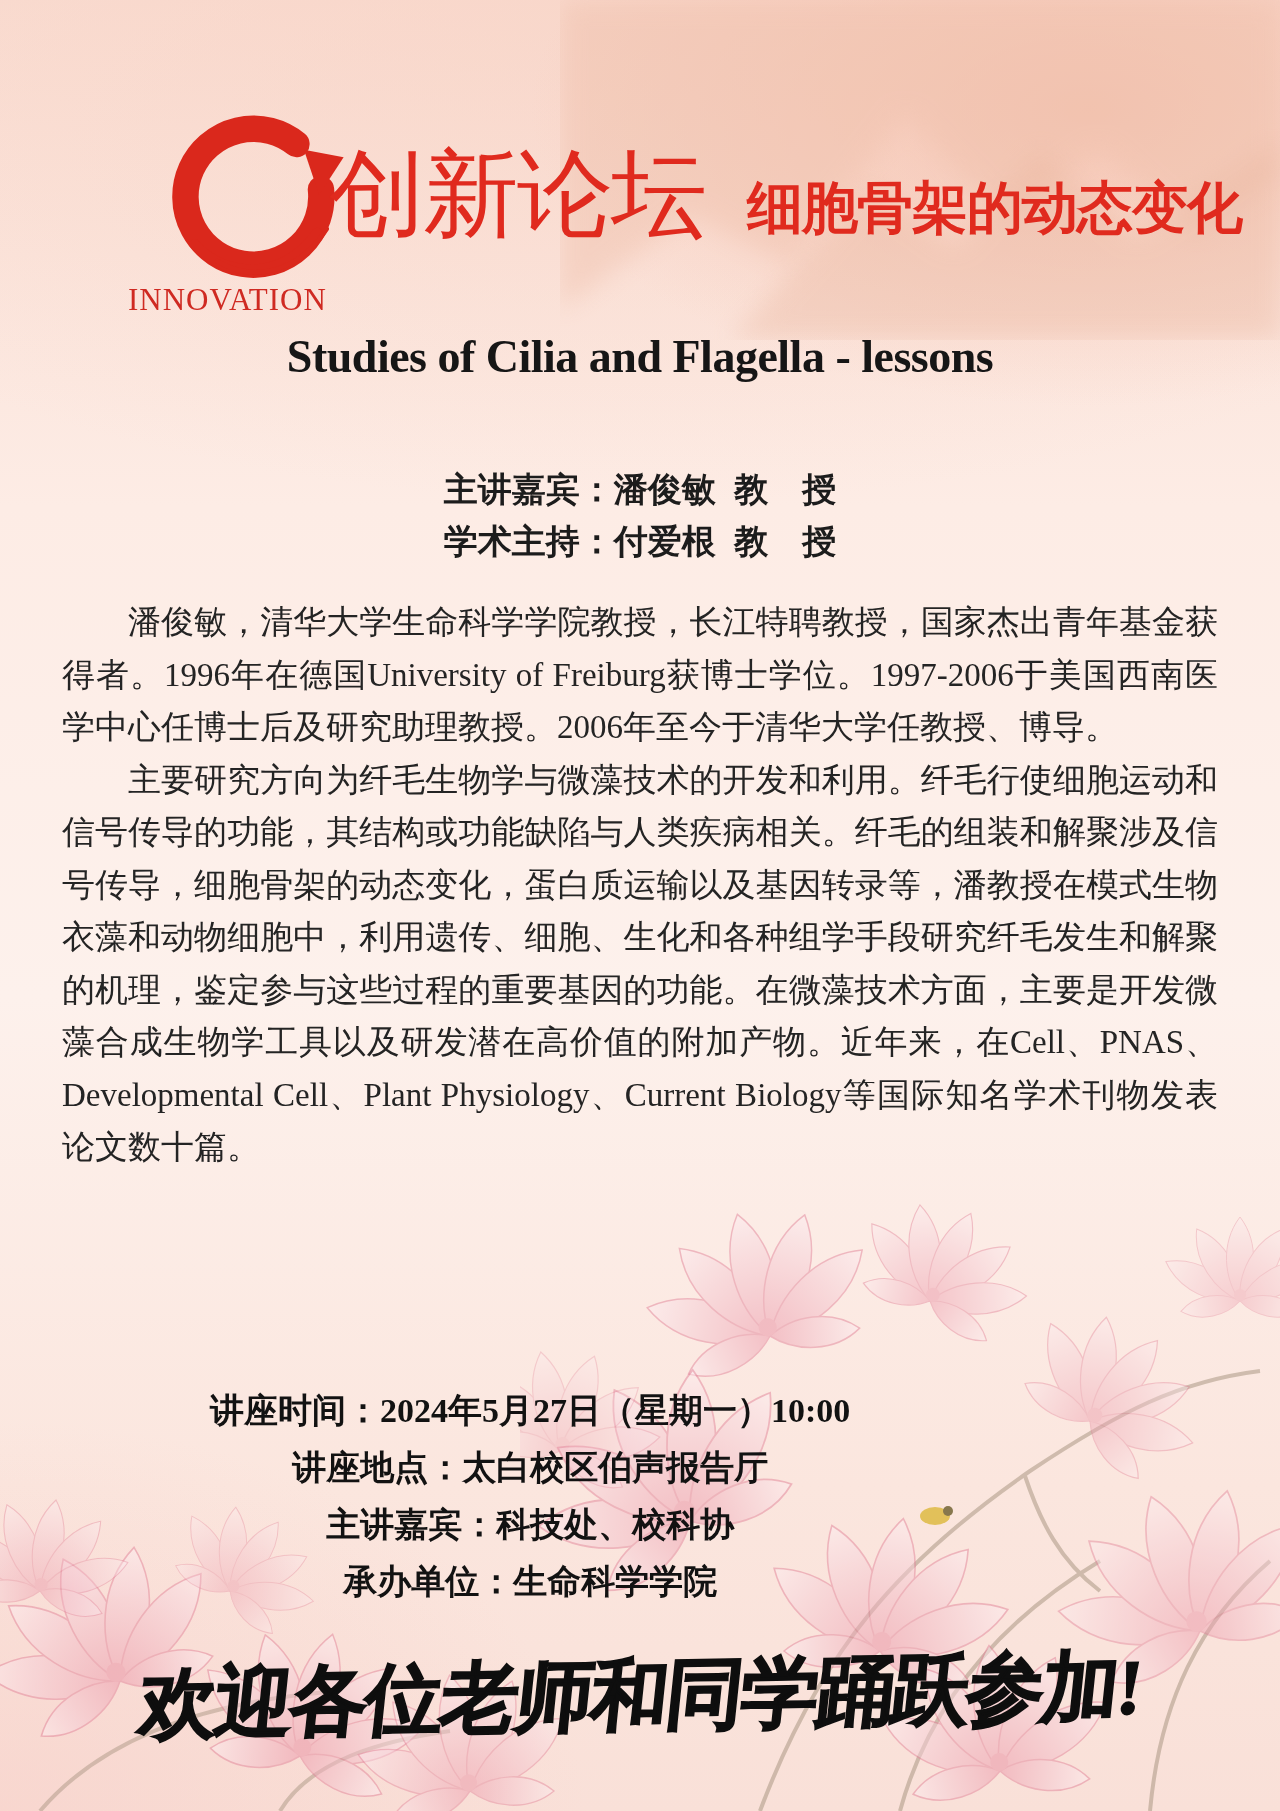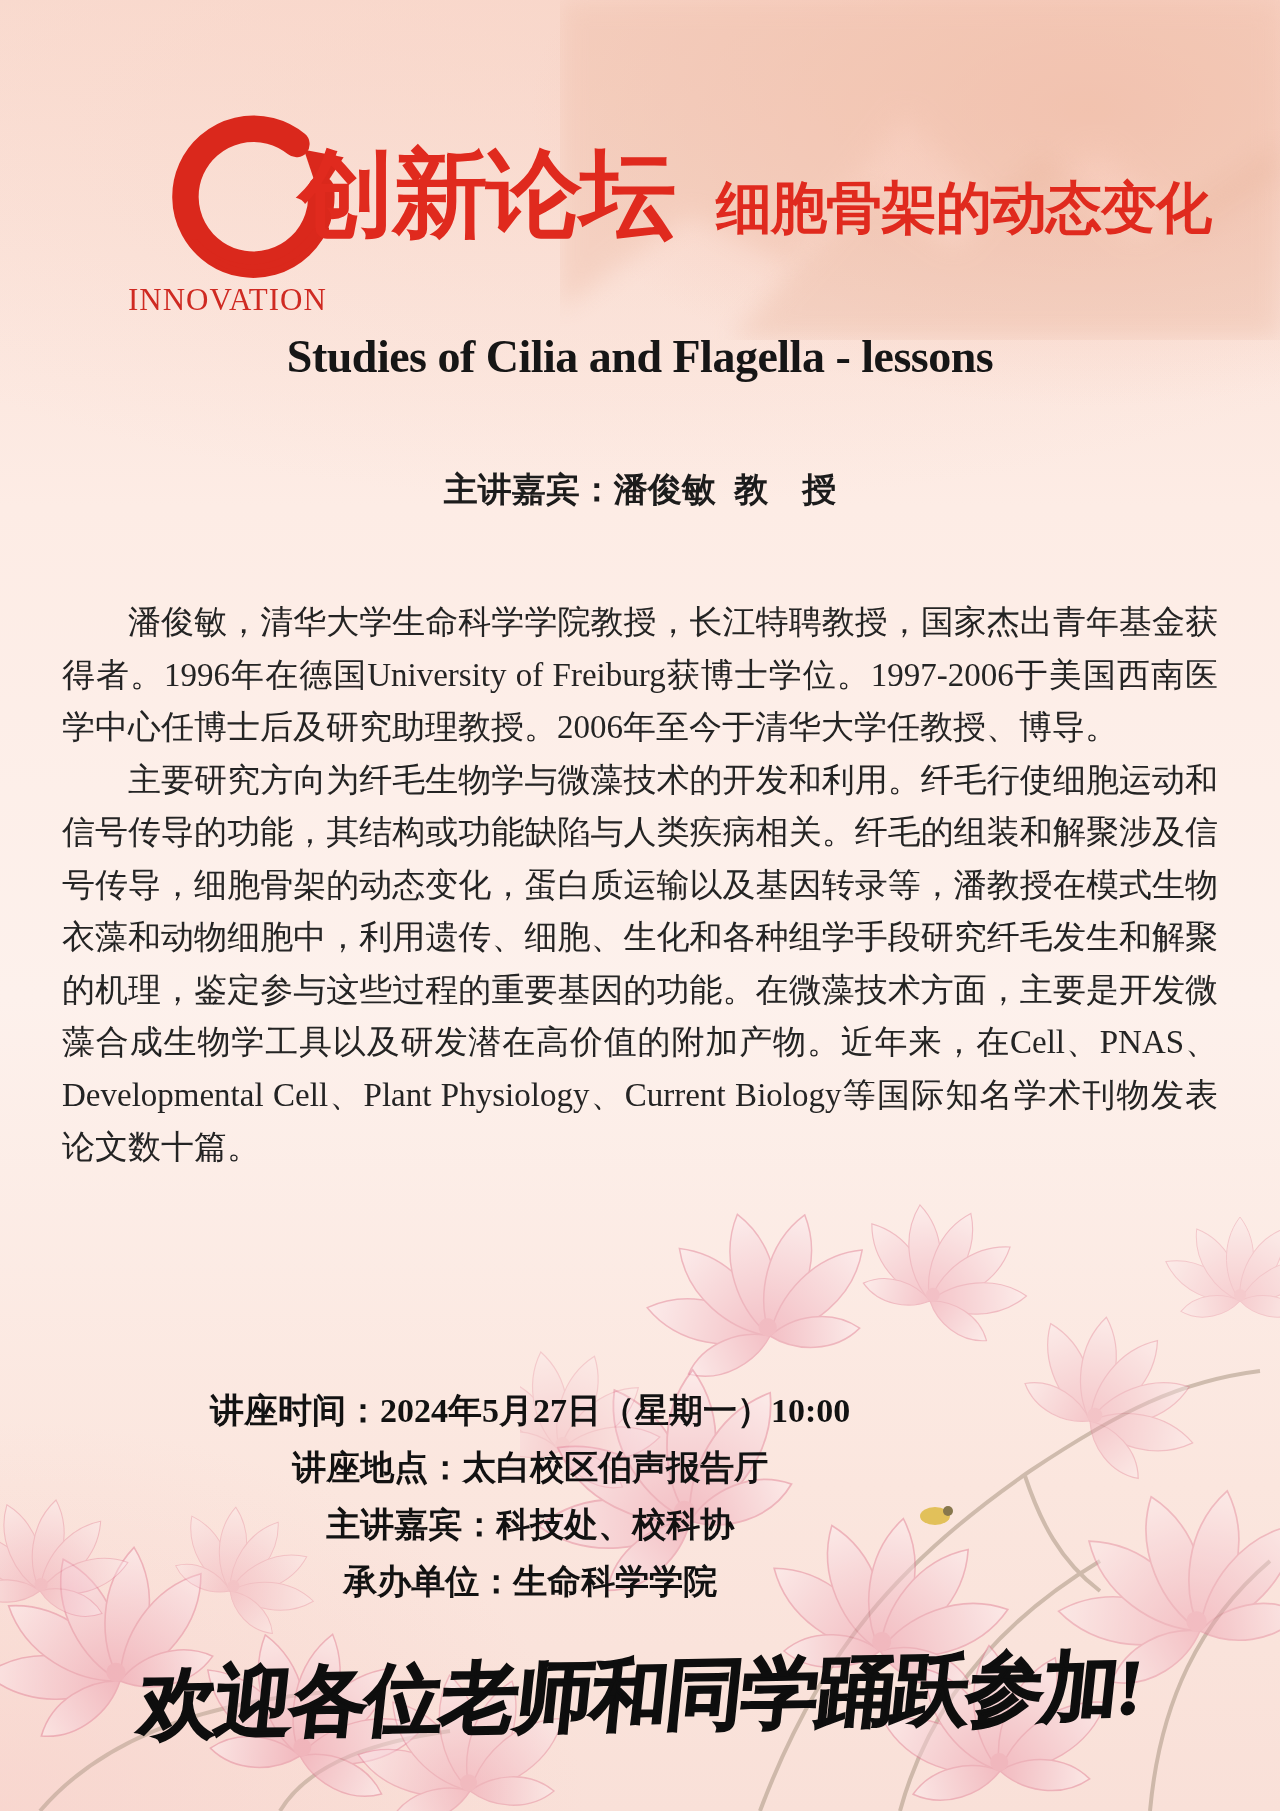--- a/index.html
+++ b/index.html
@@ -27,22 +27,23 @@
     margin-top:2px;
     font-family:"Liberation Serif","DejaVu Serif",serif;
     font-size:31px;letter-spacing:1px;color:#cf2a22;font-weight:400;
   }
   .forum-row{
     position:absolute;left:298px;top:146px;
     display:flex;align-items:flex-end;white-space:nowrap;
   }
   .forum-name{
     font-family:"Liberation Sans","DejaVu Sans",sans-serif;
-    font-size:96px;line-height:1;font-weight:700;color:#e02a1e;
+    font-size:96px;line-height:1;font-weight:400;color:#e02a1e;
     letter-spacing:-2px;
+    margin-left:31px;
   }
   .lecture-no{
     font-family:"Liberation Sans","DejaVu Sans",sans-serif;
     font-size:56px;line-height:1;font-weight:700;color:#e02a1e;
     margin-left:42px;margin-bottom:6px;letter-spacing:-1px;
   }
 
   
   .page-title{
     position:absolute;top:330px;left:0;width:100%;
@@ -166,20 +167,23 @@
   </div>
 
   <div class="page-title">
     <div>Studies of Cilia and Flagella - lessons</div>
   </div>
 
   <div class="speakers">
     <div>
       <span>主讲嘉宾：</span><span class="speaker-name">潘俊敏</span><span>教　授</span>
     </div>
+    <div>
+      <span>学术主持：</span><span class="speaker-name">付爱根</span><span>教　授</span>
+    </div>
   </div>
 
   <div class="bio">
     <p>潘俊敏，清华大学生命科学学院教授，长江特聘教授，国家杰出青年基金获得者。1996年在德国University of Freiburg获博士学位。1997-2006于美国西南医学中心任博士后及研究助理教授。2006年至今于清华大学任教授、博导。</p>
     <p>主要研究方向为纤毛生物学与微藻技术的开发和利用。纤毛行使细胞运动和信号传导的功能，其结构或功能缺陷与人类疾病相关。纤毛的组装和解聚涉及信号传导，细胞骨架的动态变化，蛋白质运输以及基因转录等，潘教授在模式生物衣藻和动物细胞中，利用遗传、细胞、生化和各种组学手段研究纤毛发生和解聚的机理，鉴定参与这些过程的重要基因的功能。在微藻技术方面，主要是开发微藻合成生物学工具以及研发潜在高价值的附加产物。近年来，在Cell、PNAS、Developmental Cell、Plant Physiology、Current Biology等国际知名学术刊物发表论文数十篇。</p>
   </div>
 
   <div class="details">
     <div>
       <span>讲座时间：</span><span>2024年5月27日（星期一）10:00</span>

